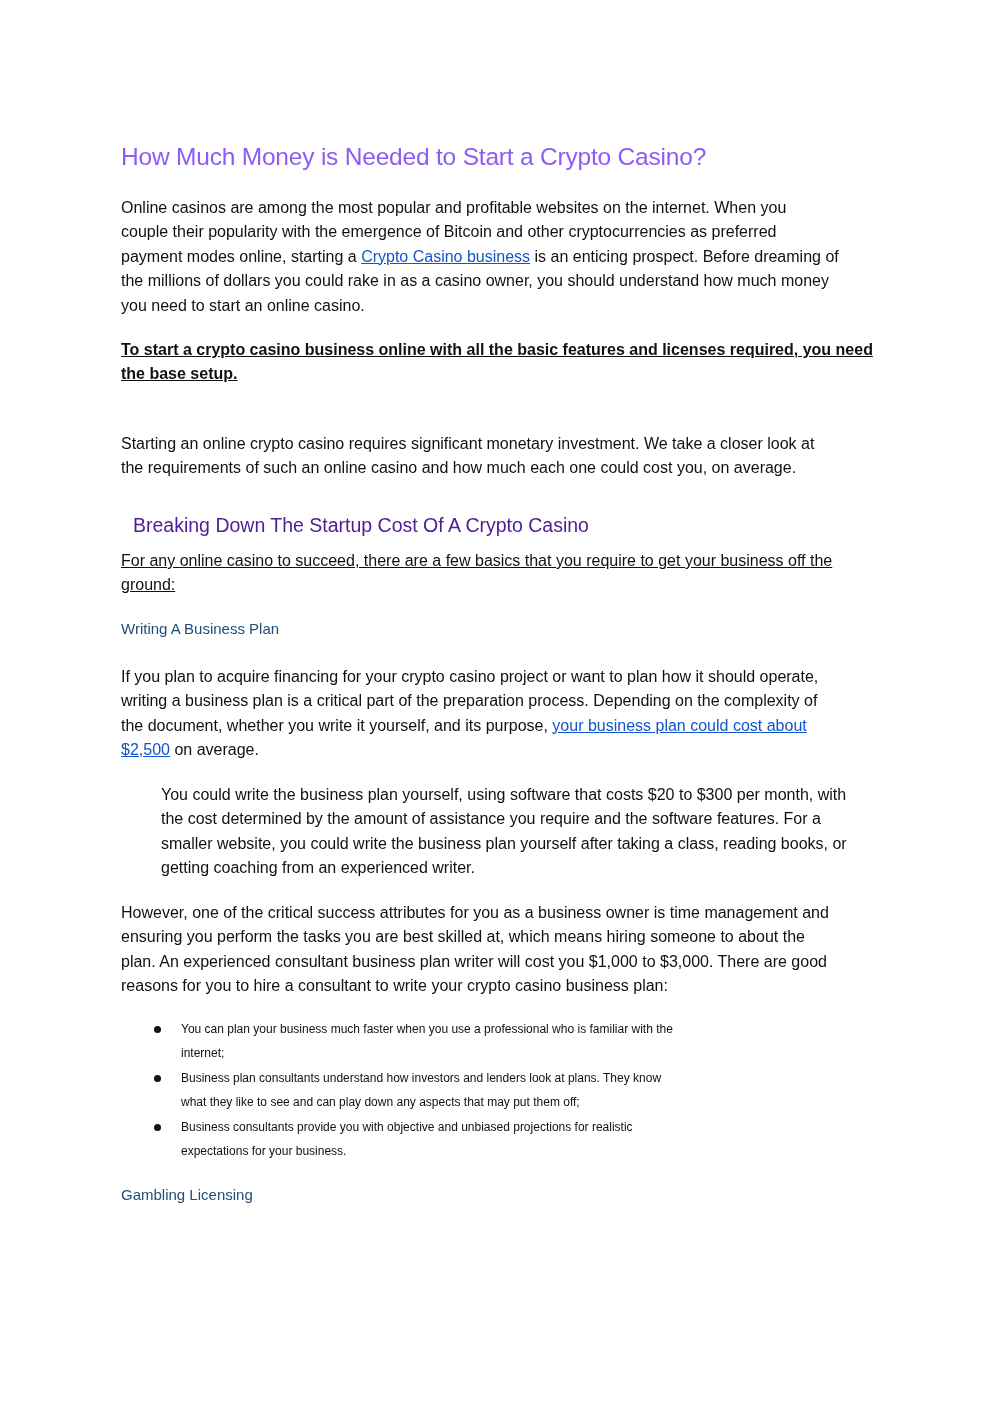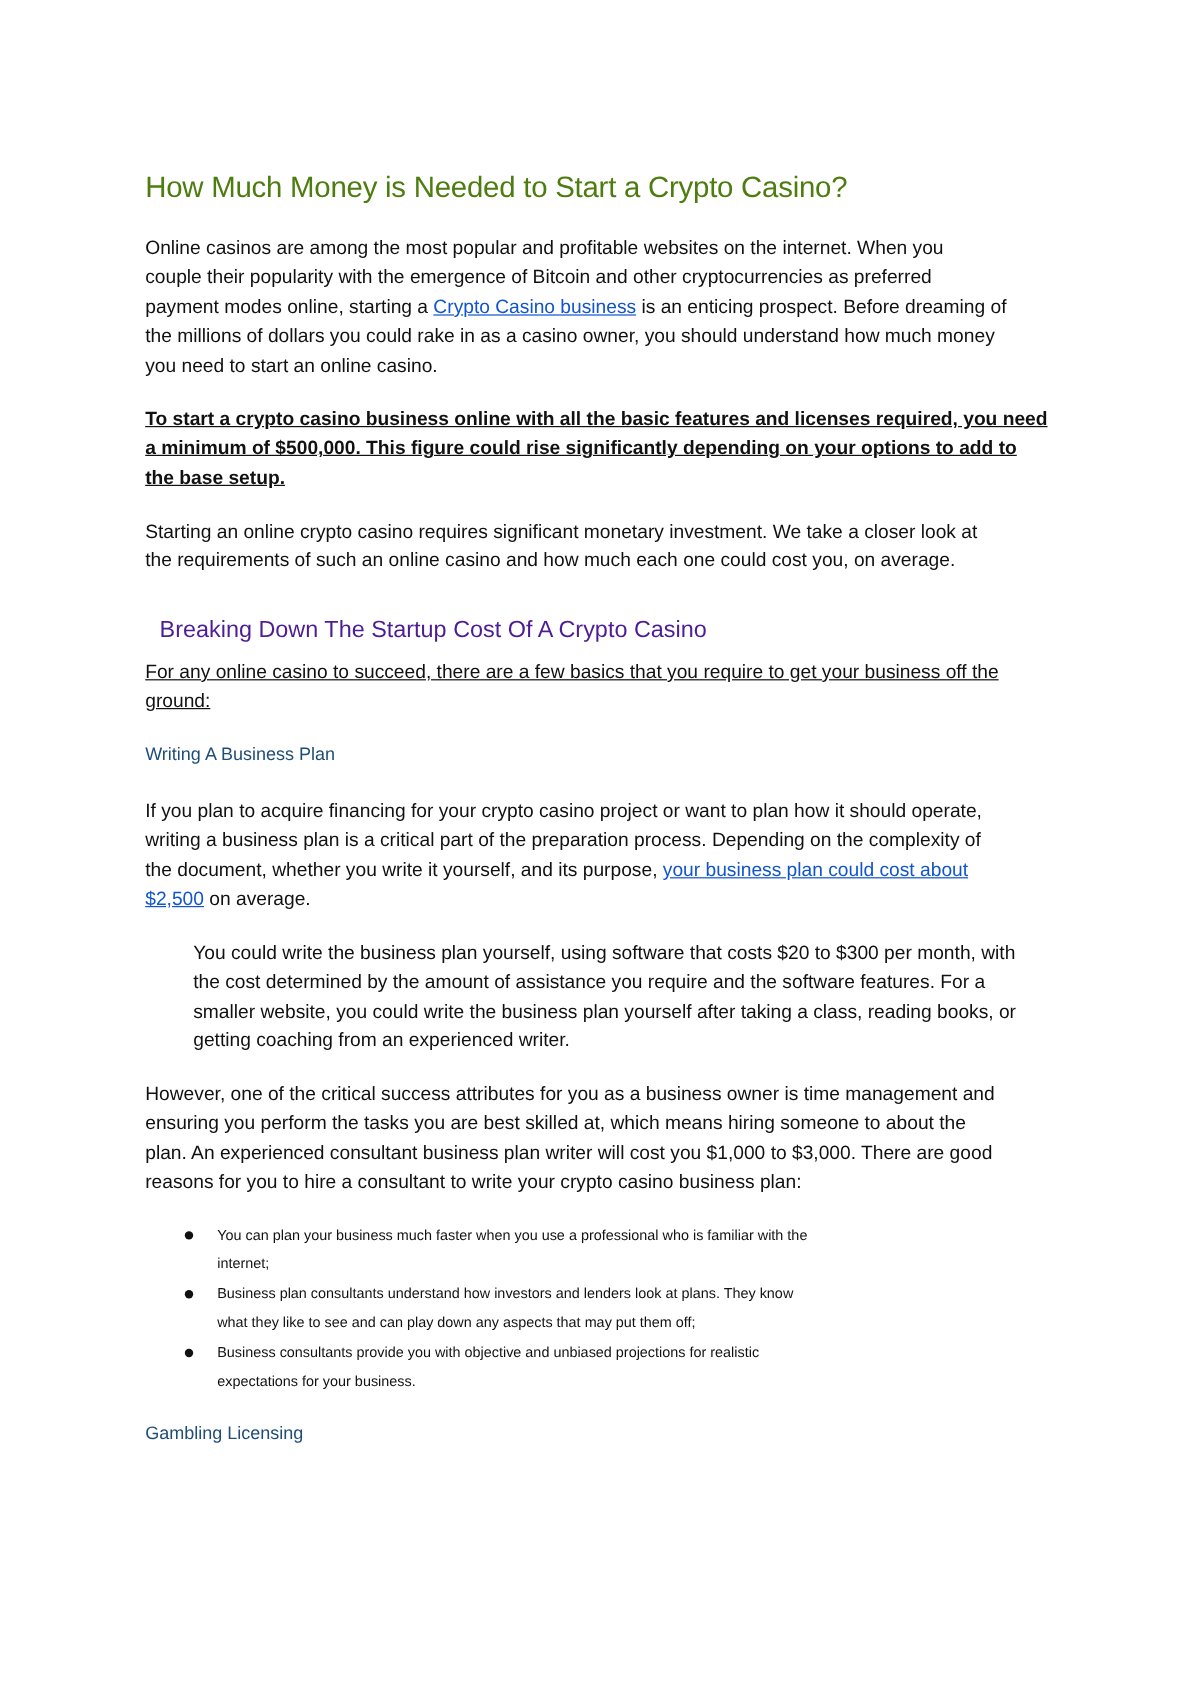--- a/index.html
+++ b/index.html
@@ -21,21 +21,21 @@
       top: 0;
       width: 760px;
     }
     .h1 {
       position: absolute;
       top: 143px;
       left: 0;
       margin: 0;
       font-size: 24.5px;
       font-weight: normal;
-      color: #4d7c0f;
+      color: #8b5cf6;
       letter-spacing: -0.2px;
       white-space: nowrap;
     }
     .h2 {
       position: absolute;
       left: 0;
       margin: 12px;
       font-size: 19.5px;
       font-weight: normal;
       color: #4c1d95;
@@ -105,21 +105,20 @@
   <p class="p" style="top:196px;">
     <span class="line">Online casinos are among the most popular and profitable websites on the internet. When you</span>
     <span class="line">couple their popularity with the emergence of Bitcoin and other cryptocurrencies as preferred</span>
     <span class="line"><span>payment modes online, starting a </span><a class="link">Crypto Casino business</a><span> is an enticing prospect. Before dreaming of</span></span>
     <span class="line">the millions of dollars you could rake in as a casino owner, you should understand how much money</span>
     <span class="line">you need to start an online casino.</span>
   </p>
 
   <p class="p bold" style="top:338px;">
     <span class="line">To start a crypto casino business online with all the basic features and licenses required, you need</span>
-    <span class="line">a minimum of $500,000. This figure could rise significantly depending on your options to add to</span>
     <span class="line">the base setup.</span>
   </p>
 
   <p class="p" style="top:432px;">
     <span class="line">Starting an online crypto casino requires significant monetary investment. We take a closer look at</span>
     <span class="line">the requirements of such an online casino and how much each one could cost you, on average.</span>
   </p>
 
   <h2 class="h2" style="top:502px;">Breaking Down The Startup Cost Of A Crypto Casino</h2>
 

